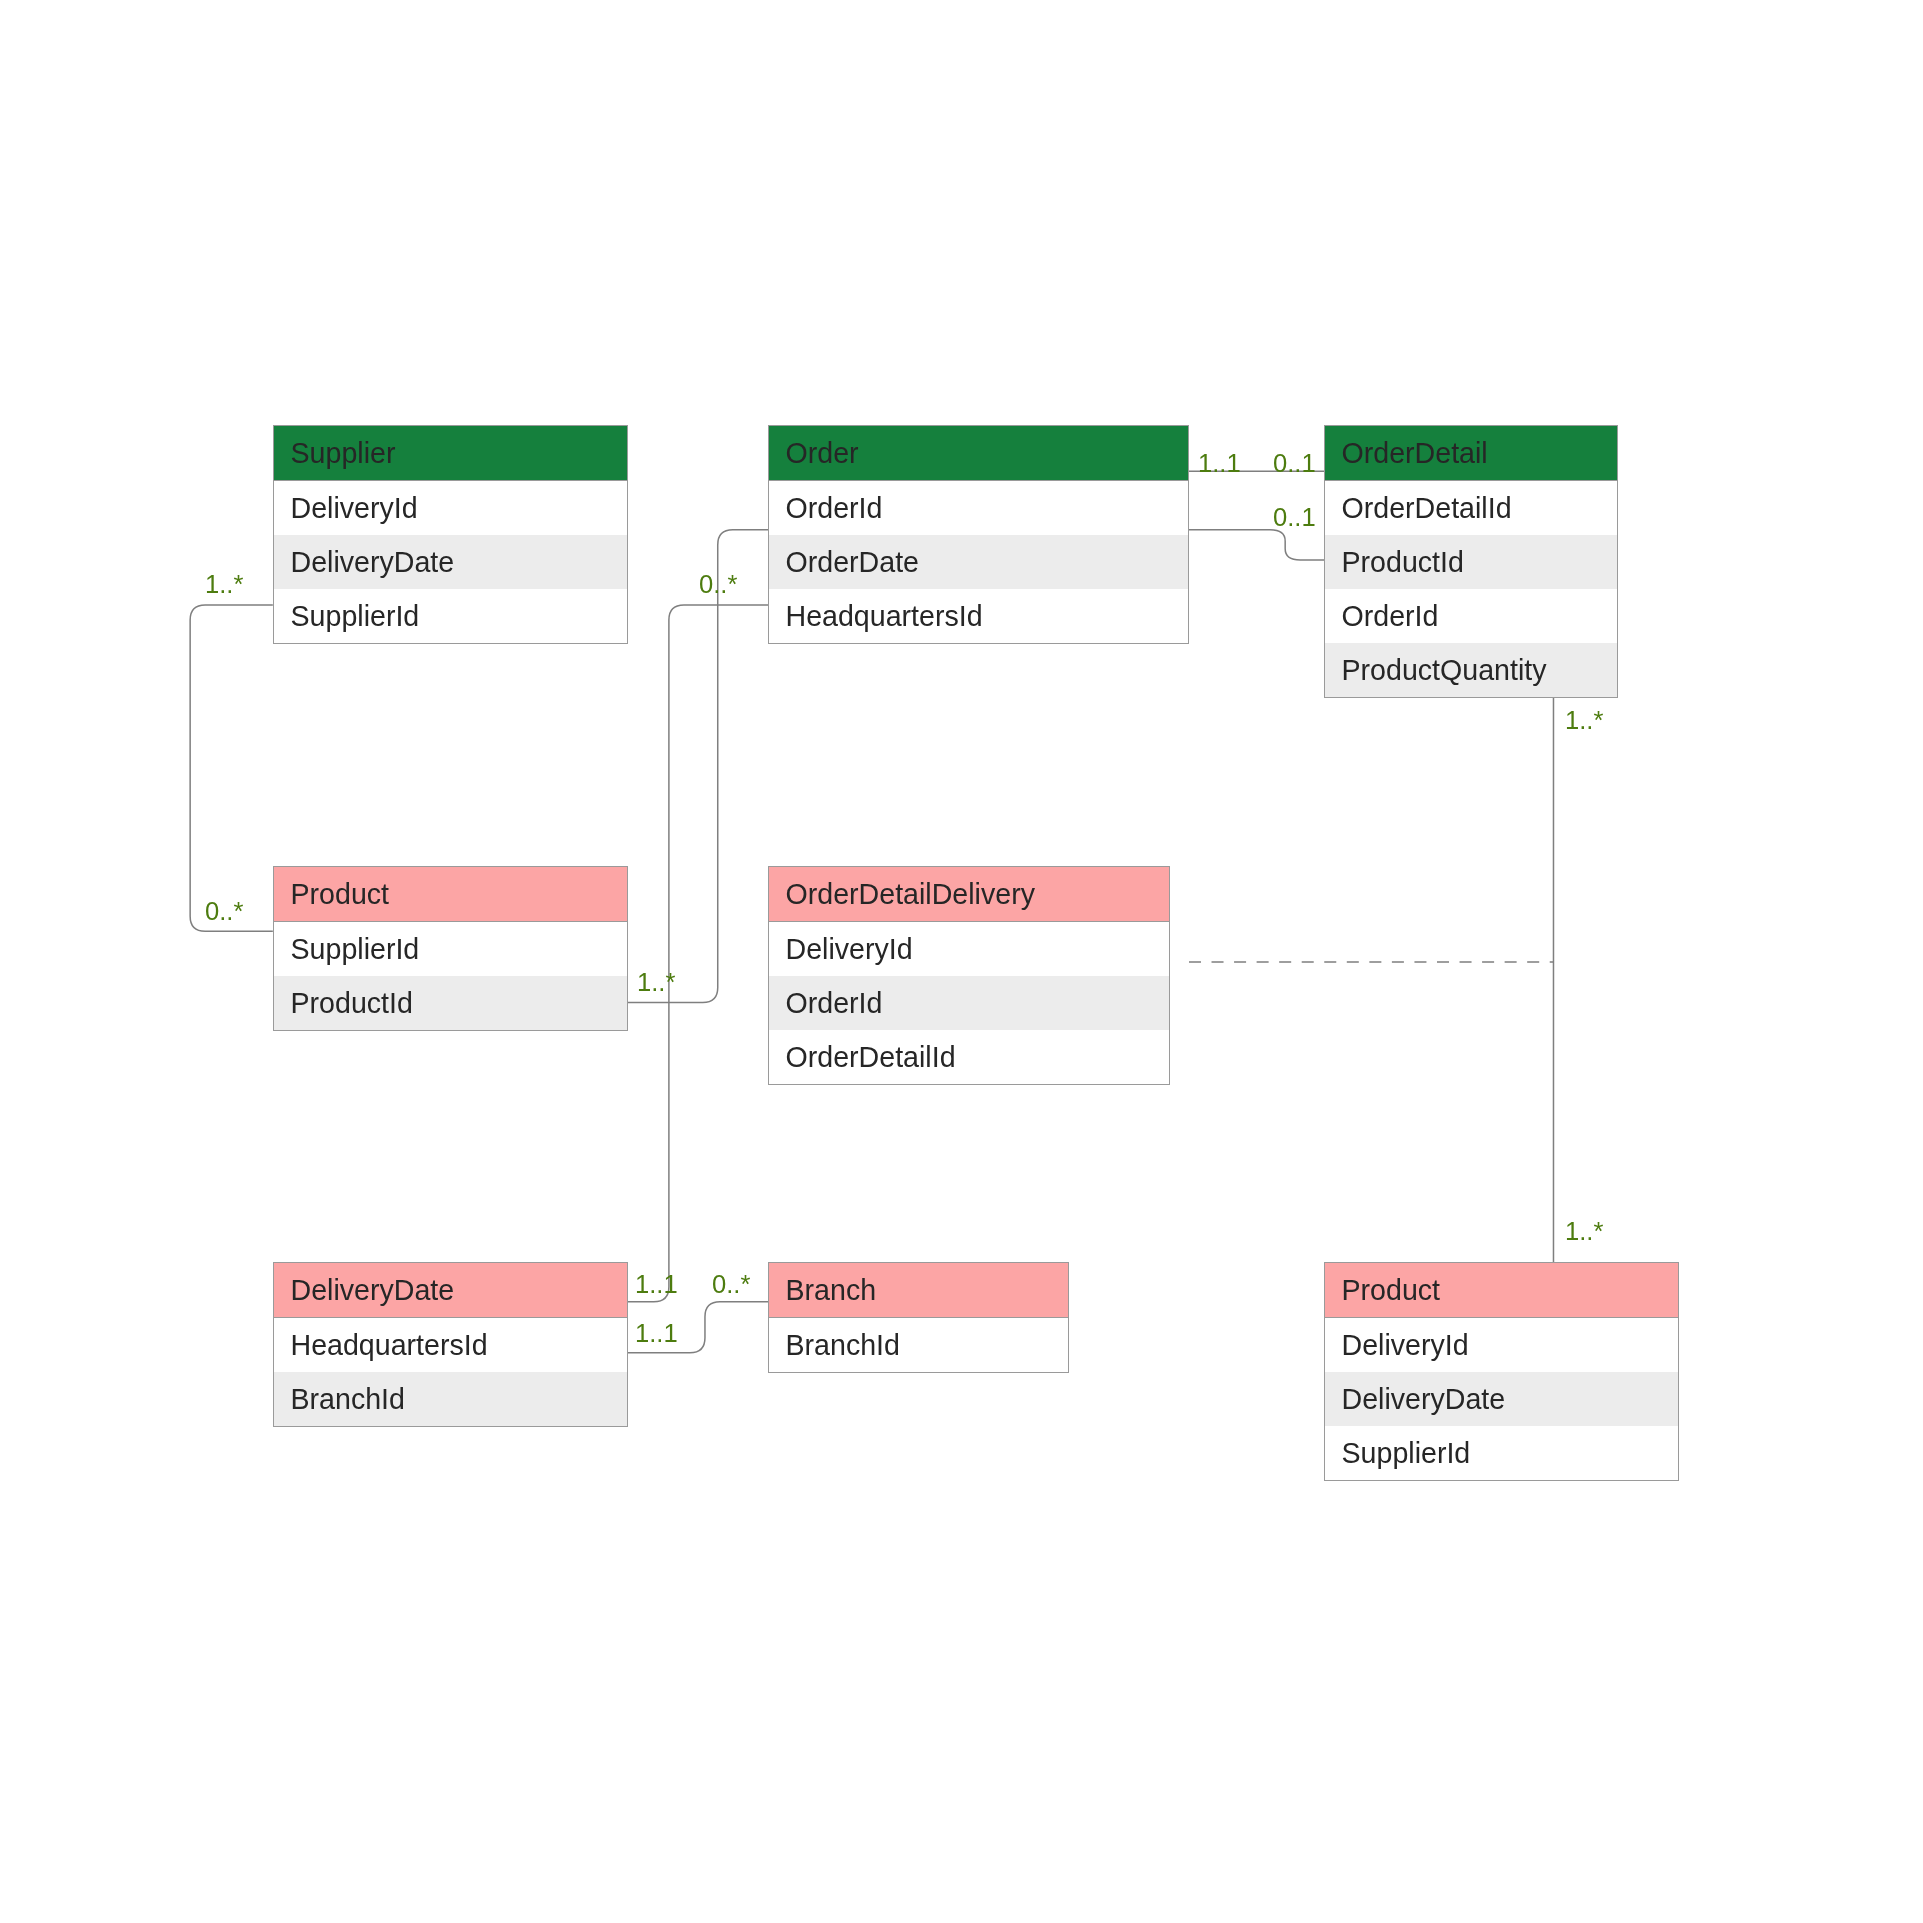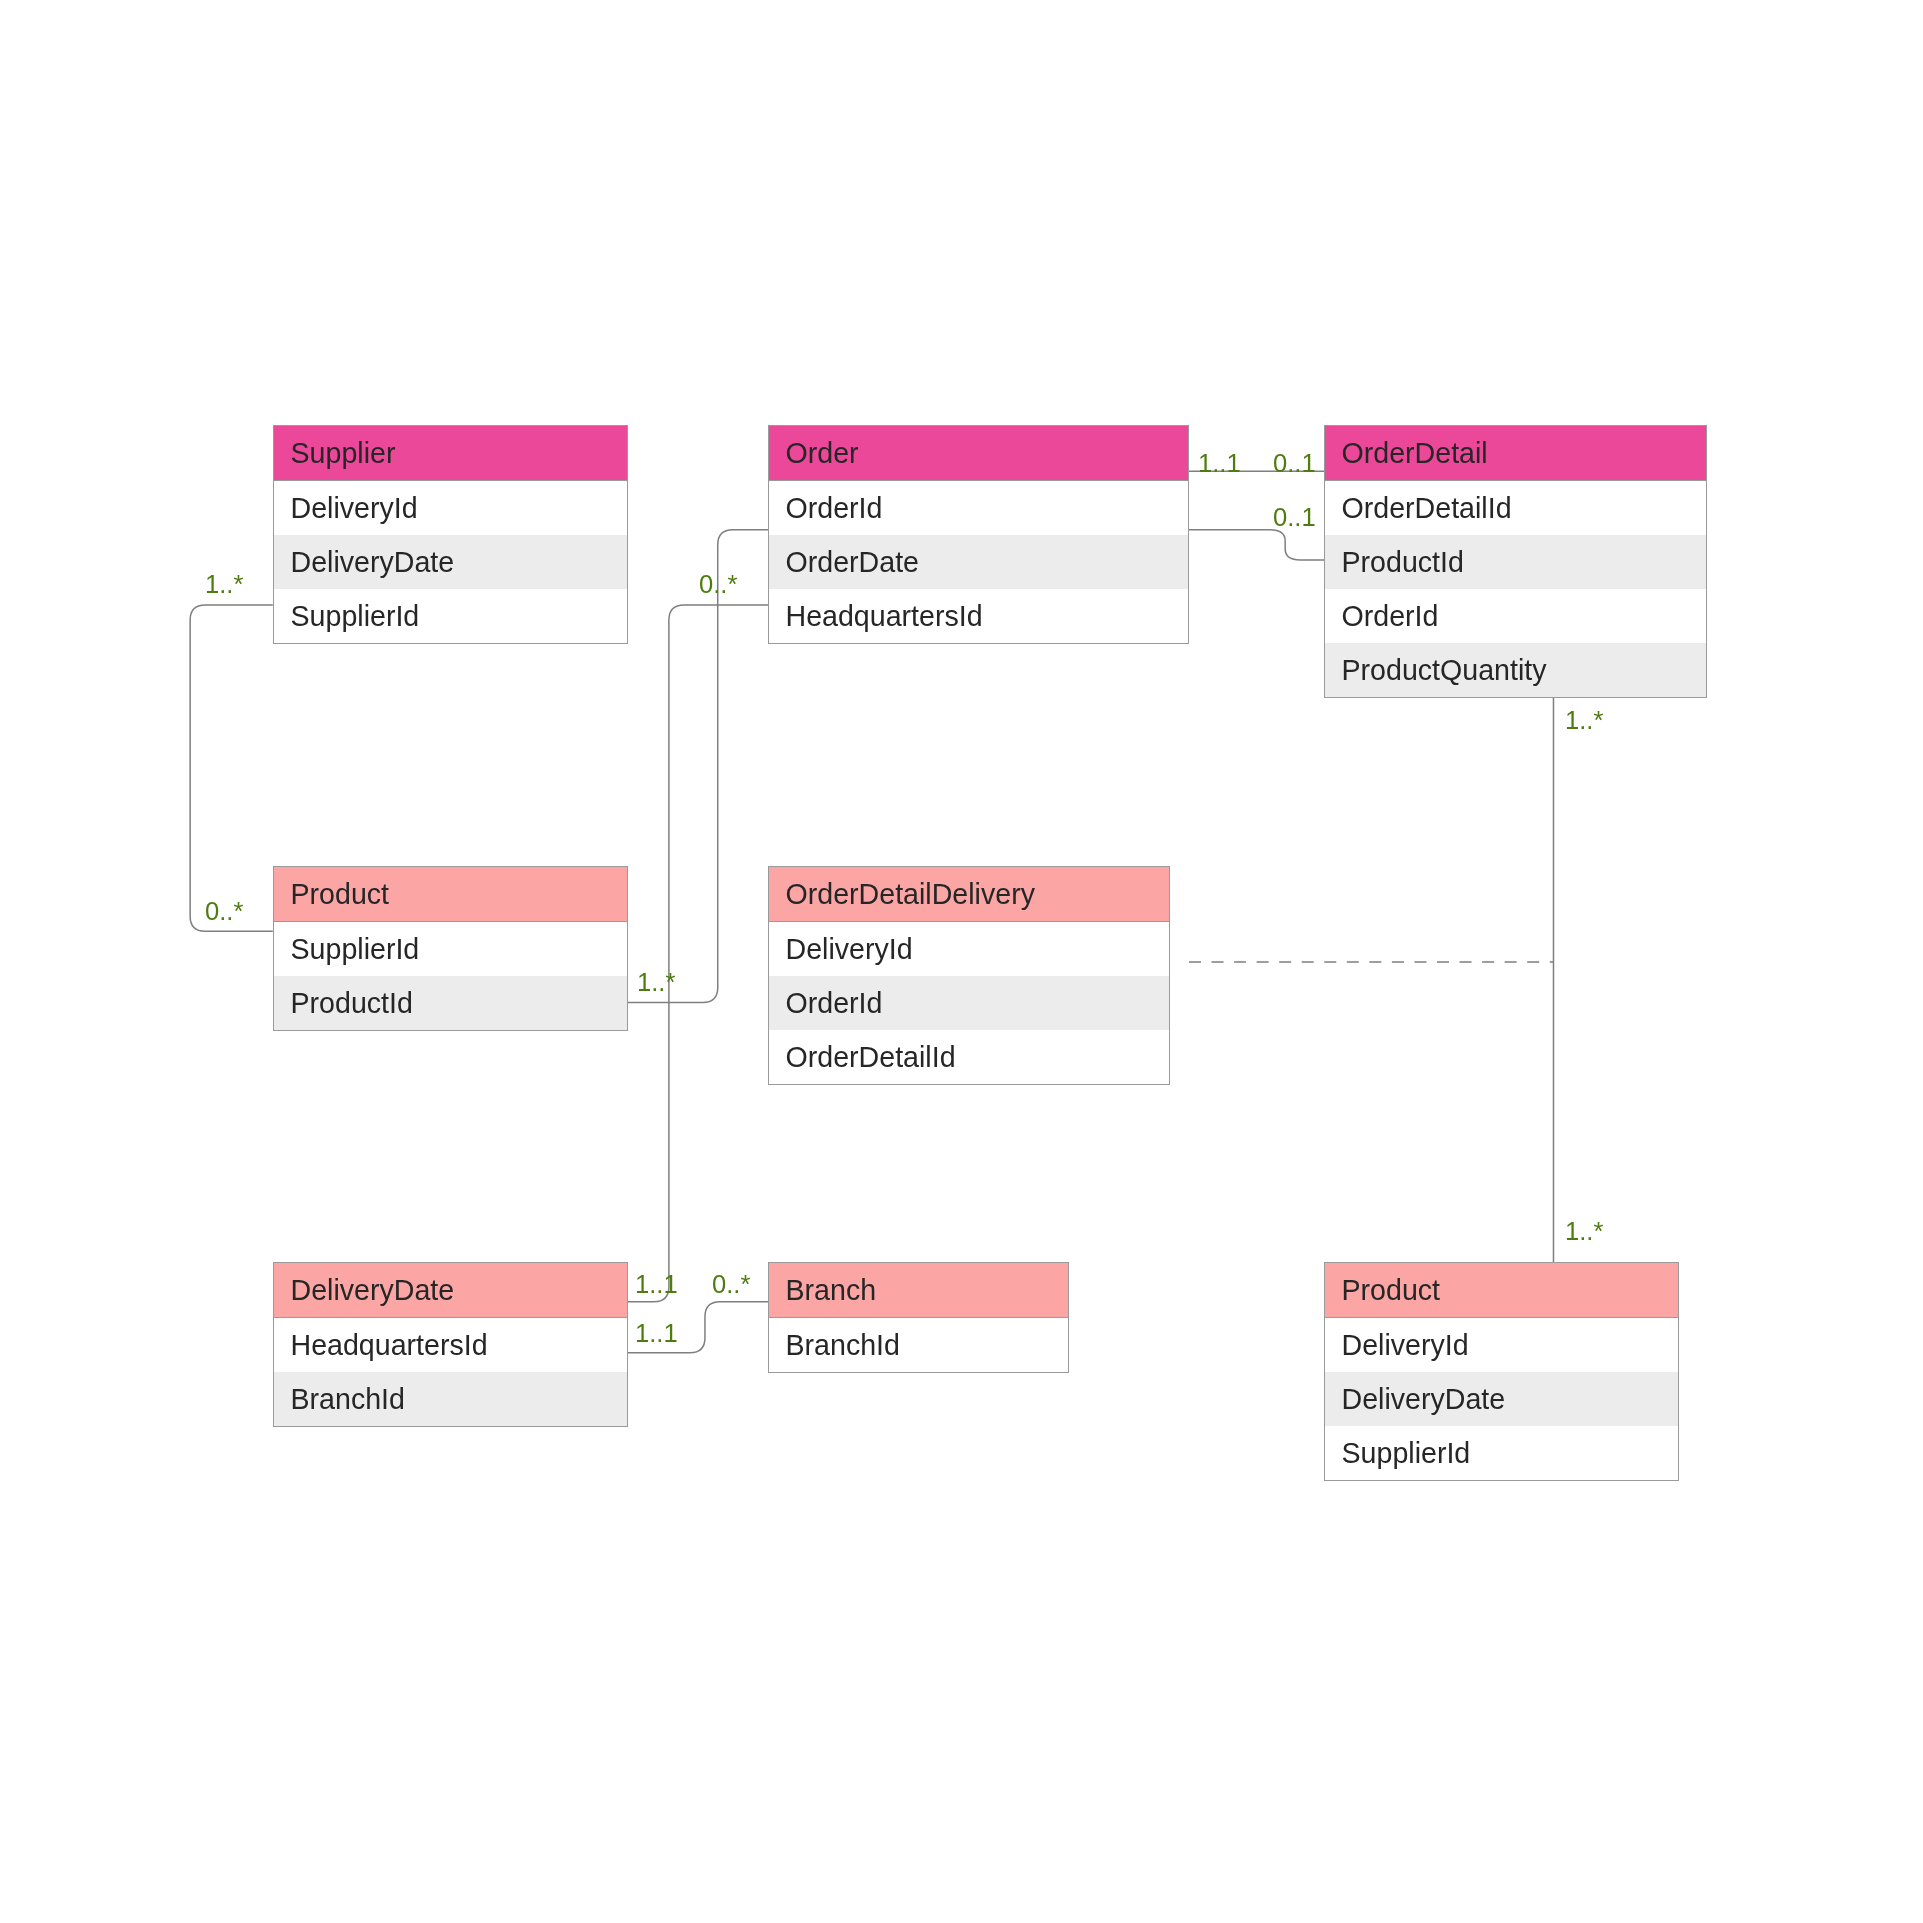--- a/index.html
+++ b/index.html
@@ -22,21 +22,21 @@
     border: 0.8px solid #9a9a9a;
     background: #ffffff;
     box-sizing: border-box;
   }
   .entity .title {
     padding: 10.5px 16.5px;
     font-weight: 400;
     border-bottom: 0.8px solid #9a9a9a;
     box-sizing: border-box;
   }
-  .title.dark  { background: #ec4899; }
+  .title.dark  { background: #15803d; }
   .title.light { background: #fca5a5; }
   .entity .row {
     padding: 10.5px 16.5px;
     box-sizing: border-box;
   }
   .entity .row.alt { background: #ececec; }
   .conn {
     position: absolute;
     stroke: #7f7f7f;
     fill: none;
@@ -115,21 +115,21 @@
     <div class="row">SupplierId</div>
   </div>
 
   <div class="entity" style="left:768px; top:425px; width:421px">
     <div class="title dark">Order</div>
     <div class="row">OrderId</div>
     <div class="row alt">OrderDate</div>
     <div class="row">HeadquartersId</div>
   </div>
 
-  <div class="entity" style="left:1324px; top:425px; width:383px">
+  <div class="entity" style="left:1324px; top:425px; width:294px">
     <div class="title dark">OrderDetail</div>
     <div class="row">OrderDetailId</div>
     <div class="row alt">ProductId</div>
     <div class="row">OrderId</div>
     <div class="row alt">ProductQuantity</div>
   </div>
 
   <div class="entity" style="left:273px; top:866px; width:355px">
     <div class="title light">Product</div>
     <div class="row">SupplierId</div>

